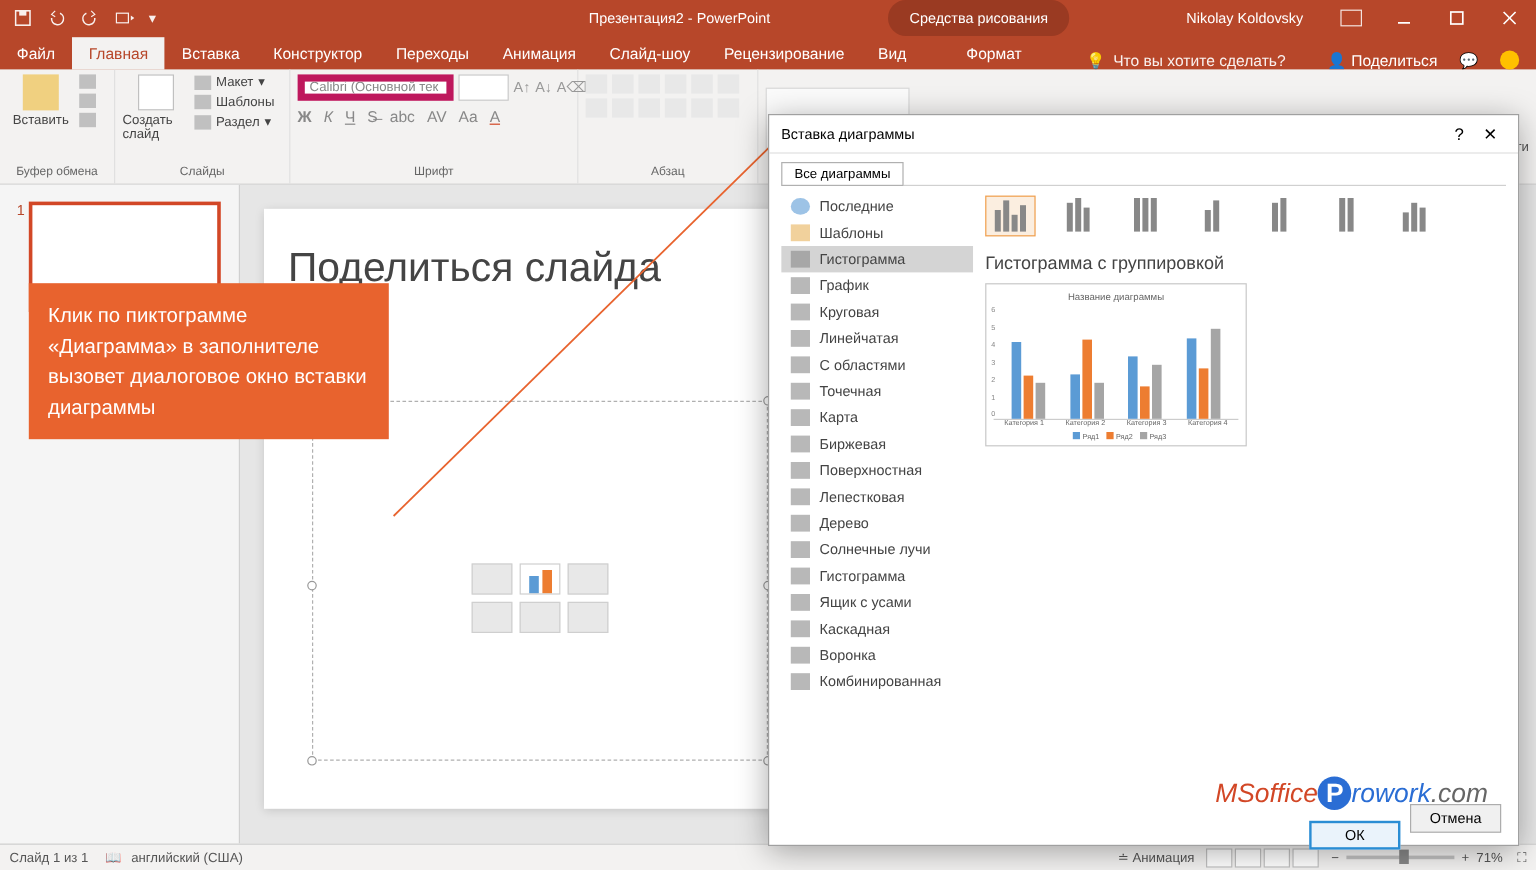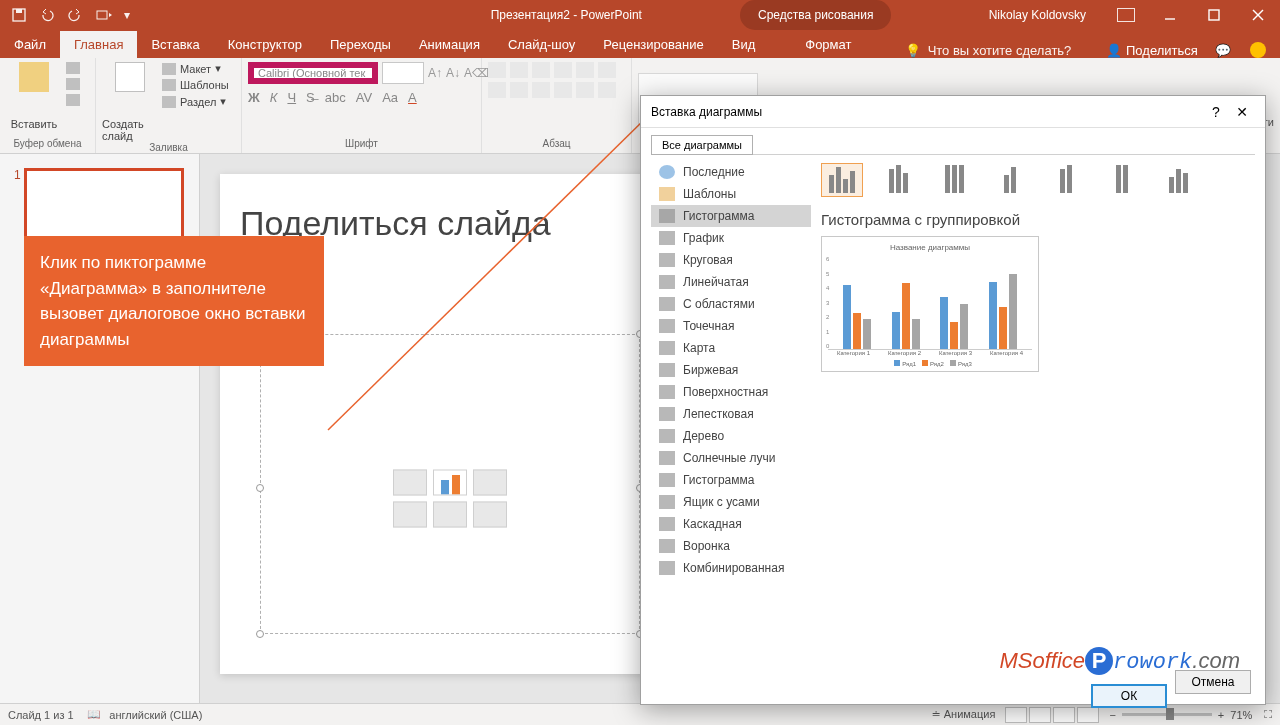--- a/index.html
+++ b/index.html
@@ -23,21 +23,21 @@
 .tab.format { margin-left: 22px; }
 .tell-me { margin-left: 40px; display: flex; align-items: center; gap: 6px; opacity: 0.92; }
 .right-tools { margin-left: auto; display: flex; align-items: center; gap: 18px; padding-right: 14px; }
 .smiley { width: 16px; height: 16px; background: #ffc000; border-radius: 50%; cursor: pointer; }
 
 
 .ribbon { height: 96px; background: #f3f2f1; border-bottom: 1px solid #d0d0d0; display: flex; }
 .group { border-right: 1px solid #e0e0e0; padding: 4px 6px; display: flex; flex-direction: column; justify-content: space-between; }
 .group-label { font-size: 10px; color: #666; text-align: center; margin-top: 0; }
 .grp-top { display: flex; gap: 4px; }
-.big-btn { display: flex; flex-direction: column; align-items: center; width: 56px; cursor: pointer; font-size: 11px; color: #444; gap: 24px; }
+.big-btn { display: flex; flex-direction: column; align-items: center; width: 56px; cursor: pointer; font-size: 11px; color: #444; }
 .big-icon { width: 30px; height: 30px; background: #e0e0e0; margin-bottom: 2px; }
 .small-stack { display: flex; flex-direction: column; gap: 4px; font-size: 11px; color: #444; }
 .small-stack span { cursor: pointer; display: flex; gap: 4px; align-items: center; }
 .sm-ico { width: 14px; height: 12px; background: #c0c0c0; display: inline-block; }
 .font-row { display: flex; gap: 4px; align-items: center; }
 .font-name { width: 130px; height: 22px; border: 6px solid #be185d; background: #fff; padding: 0 4px; font-size: 11px; color: #888; }
 .font-size { width: 40px; height: 22px; border: 1px solid #c8c8c8; background: #fff; text-align: left; padding: 0 20px; font-size: 11px; color: #888; }
 .font-btns { display: flex; gap: 10px; margin-top: 6px; color: #888; font-size: 13px; }
 .font-btns span { cursor: pointer; }
 .para-grid { display: grid; grid-template-columns: repeat(6, 18px); gap: 4px; }
@@ -102,21 +102,21 @@
 .statusbar .sp { flex: 1; }
 .view-btns { display: flex; gap: 2px; margin: 0 10px; }
 .view-btn { width: 22px; height: 16px; border: 1px solid #c0c0c0; background: #fff; cursor: pointer; }
 .zoom { display: flex; align-items: center; gap: 6px; }
 .zoom-track { width: 90px; height: 3px; background: #c0c0c0; position: relative; }
 .zoom-thumb { width: 8px; height: 12px; background: #888; position: absolute; left: 44px; top: -5px; }
 
 .watermark { position: absolute; right: 40px; bottom: 50px; z-index: 20; font-size: 22px; font-style: italic; font-family: "Comic Sans MS", cursive; }
 .watermark .ms { color: #d24726; }
 .watermark .p { display: inline-block; width: 28px; height: 28px; background: #2a6dd4; color: #fff; border-radius: 50%; text-align: center; line-height: 28px; font-style: normal; font-weight: bold; }
-.watermark .ro { color: #2a6dd4; font-family: Liberation Mono, monospace; }
+.watermark .ro { color: #2a6dd4; }
 .watermark .com { color: #666; }
 svg { display: block; }
 </style>
 </head>
 <body>
 
 <div class="titlebar">
   <div class="qat">
     <span class="qat-icon">
         <svg width="14" height="14">
@@ -221,21 +221,21 @@
       </div>
       <div class="small-stack">
         <span><i class="sm-ico"></i><span>Макет</span> ▾</span>
         <span>
             <i class="sm-ico"></i>
             <span>Шаблоны</span>
           </span>
         <span><i class="sm-ico"></i><span>Раздел</span> ▾</span>
       </div>
     </div>
-    <div class="group-label">Заливка</div>
+    <div class="group-label">Слайды</div>
   </div>
   <div class="group" style="width:240px">
     <div>
       <div class="font-row">
         <input class="font-name" readonly="" value="Calibri (Основной тек" style="">
         <input class="font-size" readonly="" value="28" style="">
         <span style="color:#999">A↑</span>
         <span style="color:#999">A↓</span>
         <span style="color:#999">A⌫</span>
       </div>

